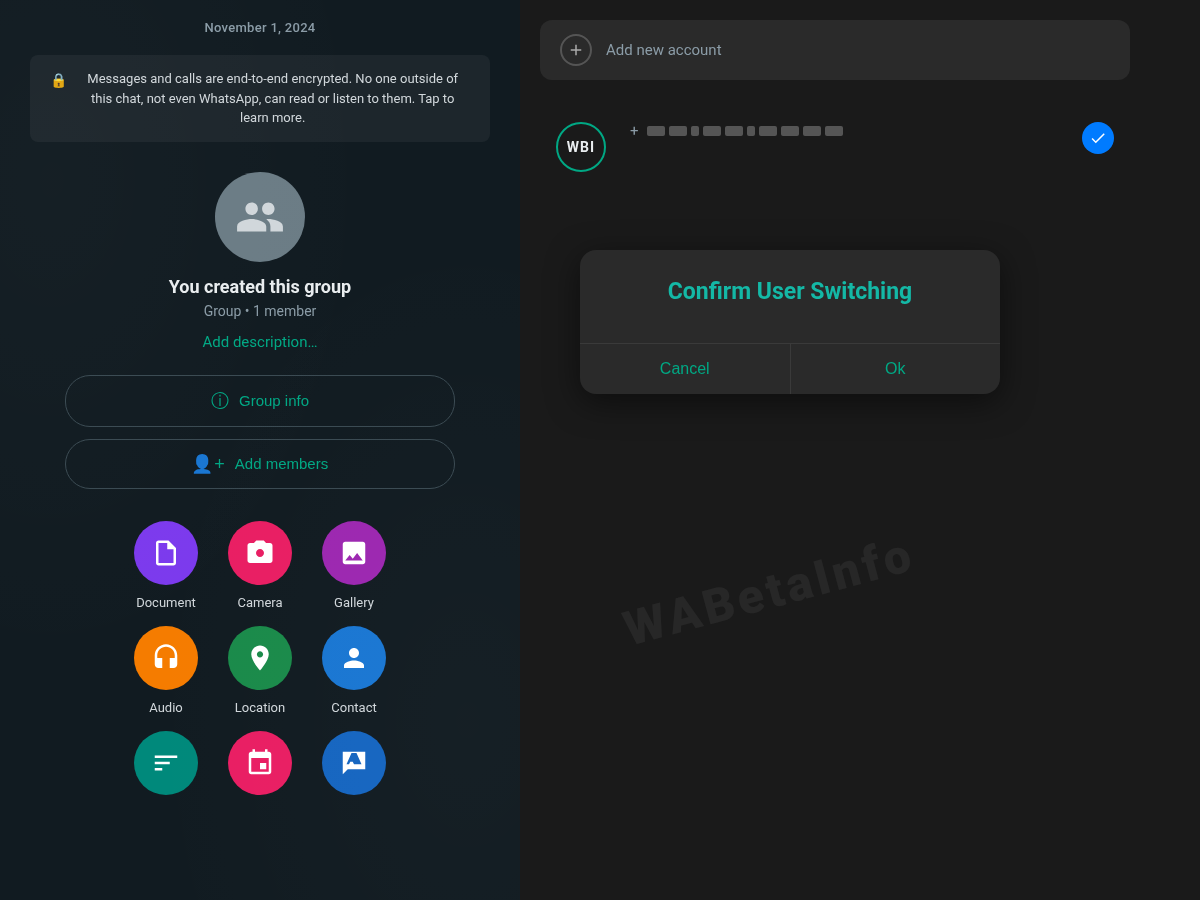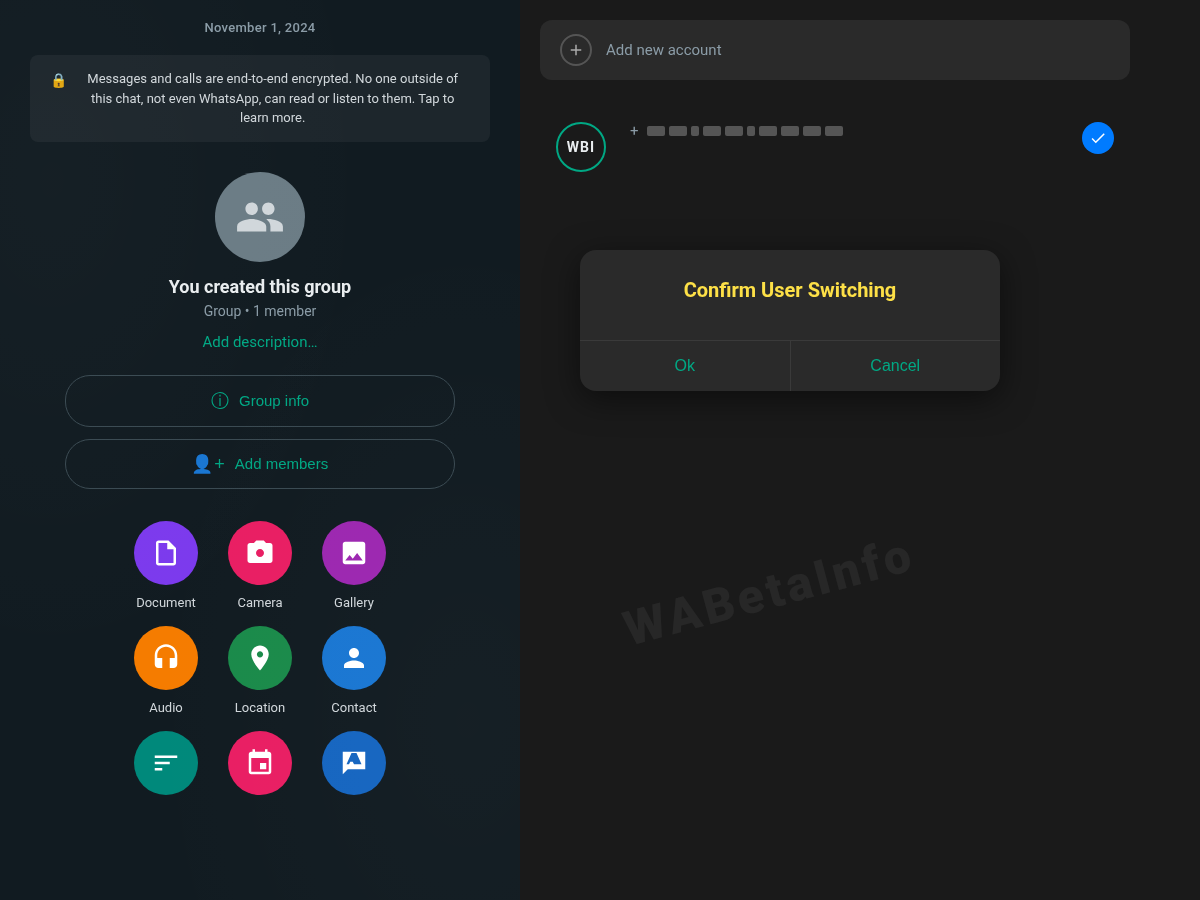--- a/index.html
+++ b/index.html
@@ -288,22 +288,22 @@
       overflow: hidden;
       box-shadow: 0 8px 32px rgba(0,0,0,0.5);
     }
 
     .dialog-body {
       padding: 28px 28px 24px;
       text-align: center;
     }
 
     .dialog-title {
-      color: #fde047;
-      font-size: 20px;
+      color: #14b8a6;
+      font-size: 23px;
       font-weight: 700;
       margin-bottom: 14px;
     }
 
     .dialog-message {
       color: #aab4ba;
       font-size: 15px;
       line-height: 1.5;
     }
 
@@ -490,20 +490,20 @@
         <path d="M9 16.17L4.83 12l-1.42 1.41L9 19 21 7l-1.41-1.41z"></path>
       </svg>
     </div>
   </div>
 
   <div class="confirm-dialog">
     <div class="dialog-body">
       <div class="dialog-title">Confirm User Switching</div>
     </div>
     <div class="dialog-actions">
+      <button class="dialog-btn">Cancel</button>
       <button class="dialog-btn">Ok</button>
-      <button class="dialog-btn">Cancel</button>
     </div>
   </div>
 
   <div class="watermark">WABetaInfo</div>
 
 </div>
 
 </body></html>

